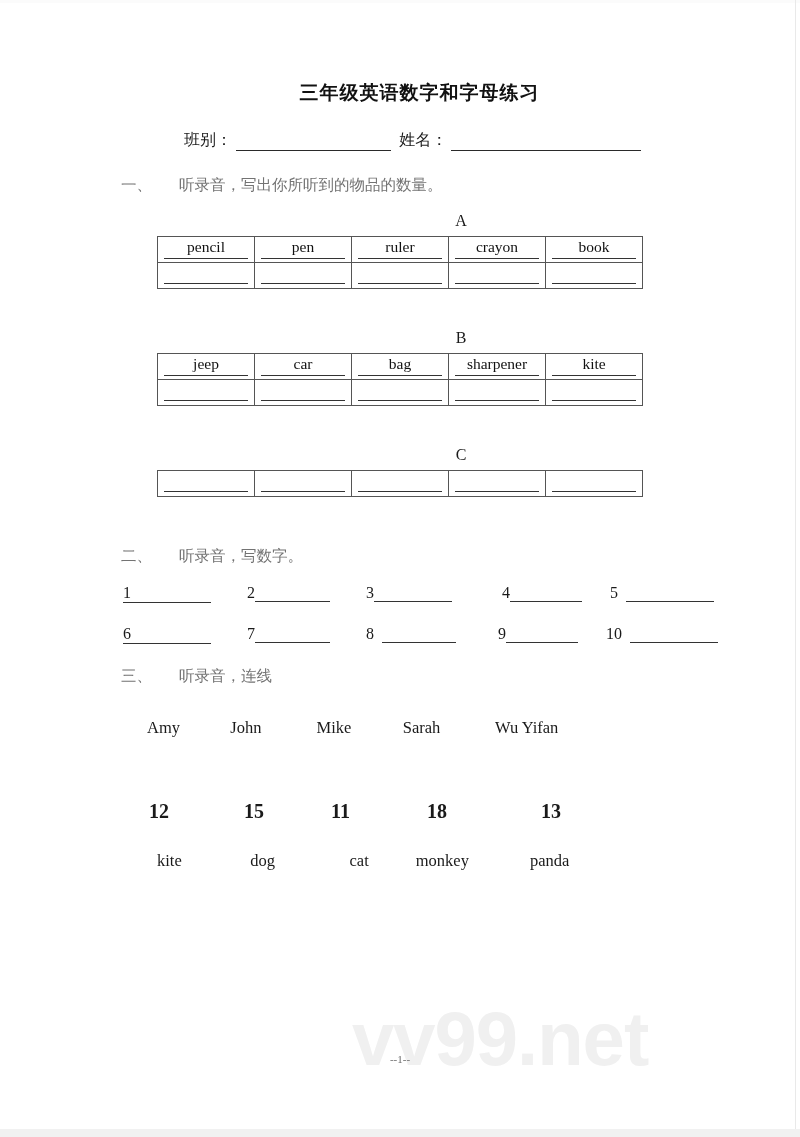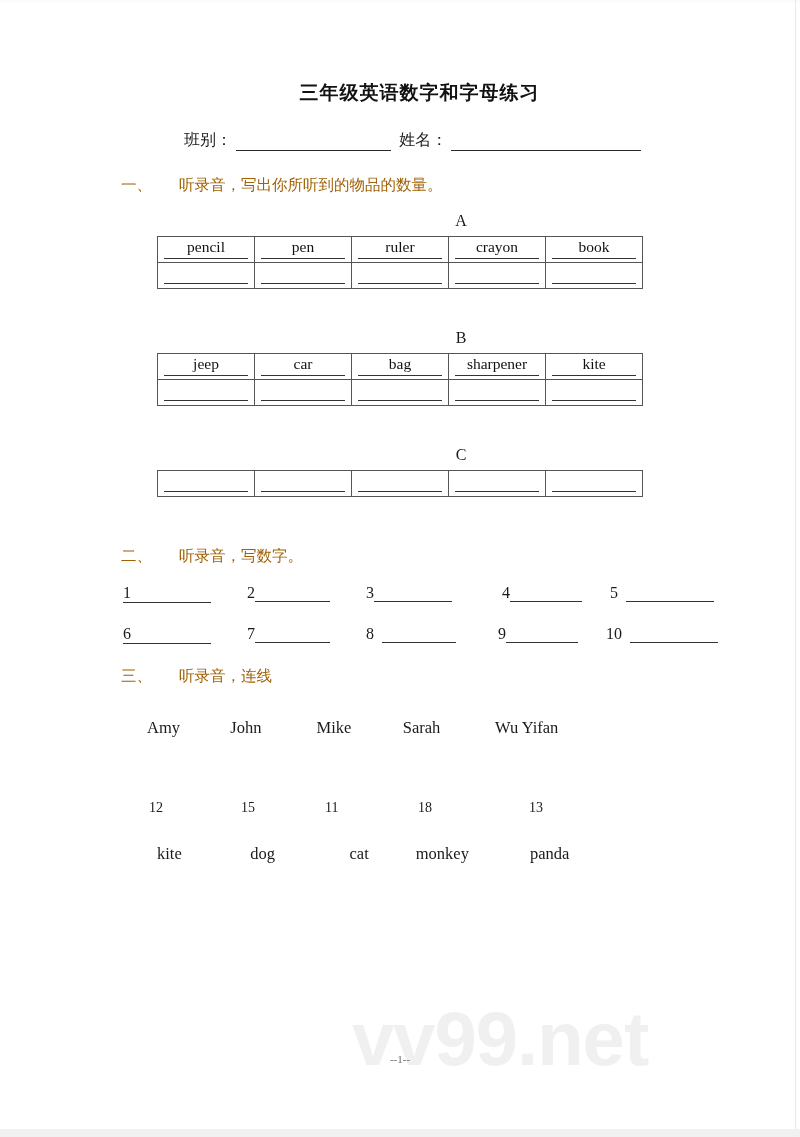--- a/index.html
+++ b/index.html
@@ -93,21 +93,21 @@
     width: 190px;
     border-bottom: 1.2px solid #2a2a2a;
     height: 15px;
     vertical-align: bottom;
     margin: 0 4px;
   }
 
   .section-head {
     font-family: "Liberation Sans", "DejaVu Sans", sans-serif;
     font-size: 15.5px;
-    color: #a16207;
+    color: #737373;
     padding-left: 82px;
     margin: 0;
     white-space: nowrap;
   }
   .section-head .num { display: inline-block; width: 58px; }
 
   .sec1 { padding-top: 24px; }
   .sec2 { padding-top: 31px; }
   .sec3 { padding-top: 26px; }
 
@@ -173,21 +173,21 @@
     border-bottom: 1.2px solid #333;
     padding-bottom: 0px;
   }
 
   .word-row {
     white-space: nowrap;
     font-size: 16.5px;
     color: #1a1a1a;
   }
   .row-names { padding-left: 108px; margin-top: 31px; }
-  .row-nums  { padding-left: 110px; margin-top: 62px; font-size: 14px; }
+  .row-nums  { padding-left: 110px; margin-top: 62px; font-size: 20px; font-weight: bold; }
   .row-anims { padding-left: 118px; margin-top: 28px; }
   .word-row span { display: inline-block; }
 
   .footer {
     position: absolute;
     left: 0;
     top: 1053px;
     width: 800px;
     text-align: center;
     font-size: 11px;

